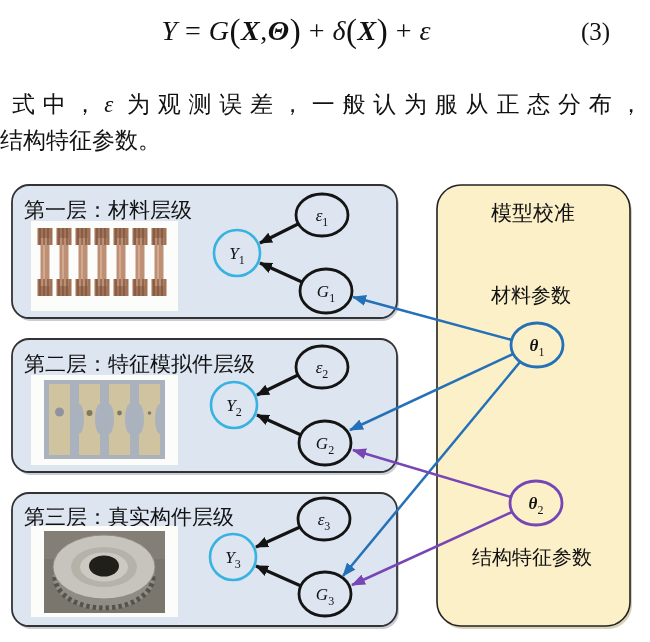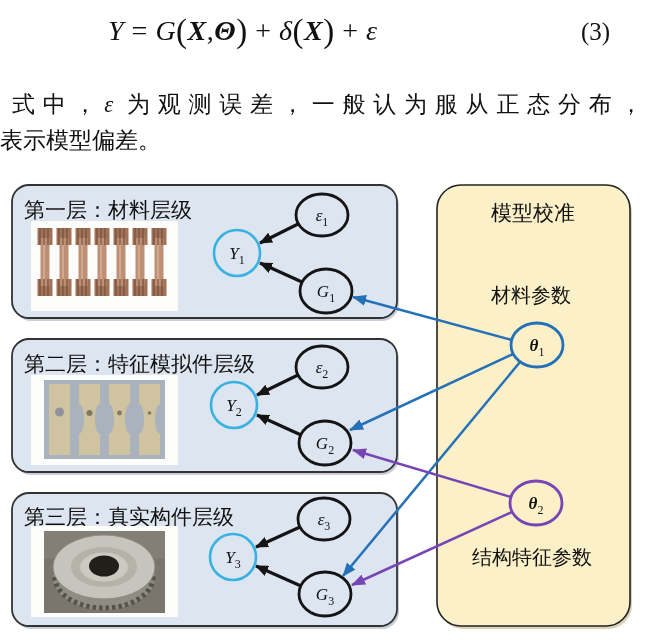--- a/index.html
+++ b/index.html
@@ -1,21 +1,21 @@
 <!DOCTYPE html>
 <html><head>
 <meta charset="utf-8">
 <style>
   html,body{margin:0;padding:0;}
   body{width:650px;height:642px;background:#ffffff;overflow:hidden;position:relative;
        font-family:"Liberation Serif","DejaVu Serif",serif;color:#111;}
   .page{position:absolute;inset:0;}
   
   .equation-row{position:absolute;top:10px;left:0;width:650px;height:52px;}
-  .equation-body{position:absolute;left:108px;width:330px;top:3px;text-align:left;
+  .equation-body{position:absolute;left:101px;width:330px;top:3px;text-align:right;
                  font-size:28px;letter-spacing:.5px;white-space:nowrap;}
   .equation-number{position:absolute;left:581px;top:8px;font-size:25px;}
   .tk-r{font-style:normal;}
   .tk-i{font-style:italic;}
   .tk-bi{font-style:italic;font-weight:bold;}
   .tk-p{font-size:1.18em;vertical-align:-0.06em;}
   
   .para-line1{position:absolute;top:89px;left:12px;width:649px;font-size:23px;
               text-align:justify;text-align-last:justify;white-space:nowrap;}
   .para-line2{position:absolute;top:125px;left:0;width:650px;font-size:23px;}
@@ -32,21 +32,21 @@
 <body>
 
 <div class="page">
 
   <div class="equation-row">
     <div class="equation-body"><span class="tk-i">Y</span><span class="tk-r"> = </span><span class="tk-i">G</span><span class="tk-p">(</span><span class="tk-bi">X</span><span class="tk-r">,</span><span class="tk-bi">Θ</span><span class="tk-p">)</span><span class="tk-r"> + </span><span class="tk-i">δ</span><span class="tk-p">(</span><span class="tk-bi">X</span><span class="tk-p">)</span><span class="tk-r"> + </span><span class="tk-i">ε</span></div>
     <div class="equation-number">(3)</div>
   </div>
 
   <div class="para-line1"><span class="tk-r">式中，</span><span class="tk-i">ε</span><span class="tk-r"> 为观测误差，一般认为服从正态分布，</span><span class="tk-i">δ</span></div>
-  <div class="para-line2">表示模型偏差。</div>
+  <div class="para-line2">结构特征参数。</div>
 
   <svg width="650" height="642" viewBox="0 0 650 642">
     <defs>
       <marker id="mk-black" markerUnits="userSpaceOnUse" markerWidth="14" markerHeight="11" refX="12" refY="5.5" orient="auto">
         <path d="M0,0 L13,5.5 L0,11 Z" fill="#141414"></path>
       </marker>
       <marker id="mk-blue" markerUnits="userSpaceOnUse" markerWidth="15" markerHeight="11" refX="13" refY="5.5" orient="auto">
         <path d="M0,0 L14,5.5 L0,11 Z" fill="#2471b8"></path>
       </marker>
       <marker id="mk-purple" markerUnits="userSpaceOnUse" markerWidth="15" markerHeight="11" refX="13" refY="5.5" orient="auto">

